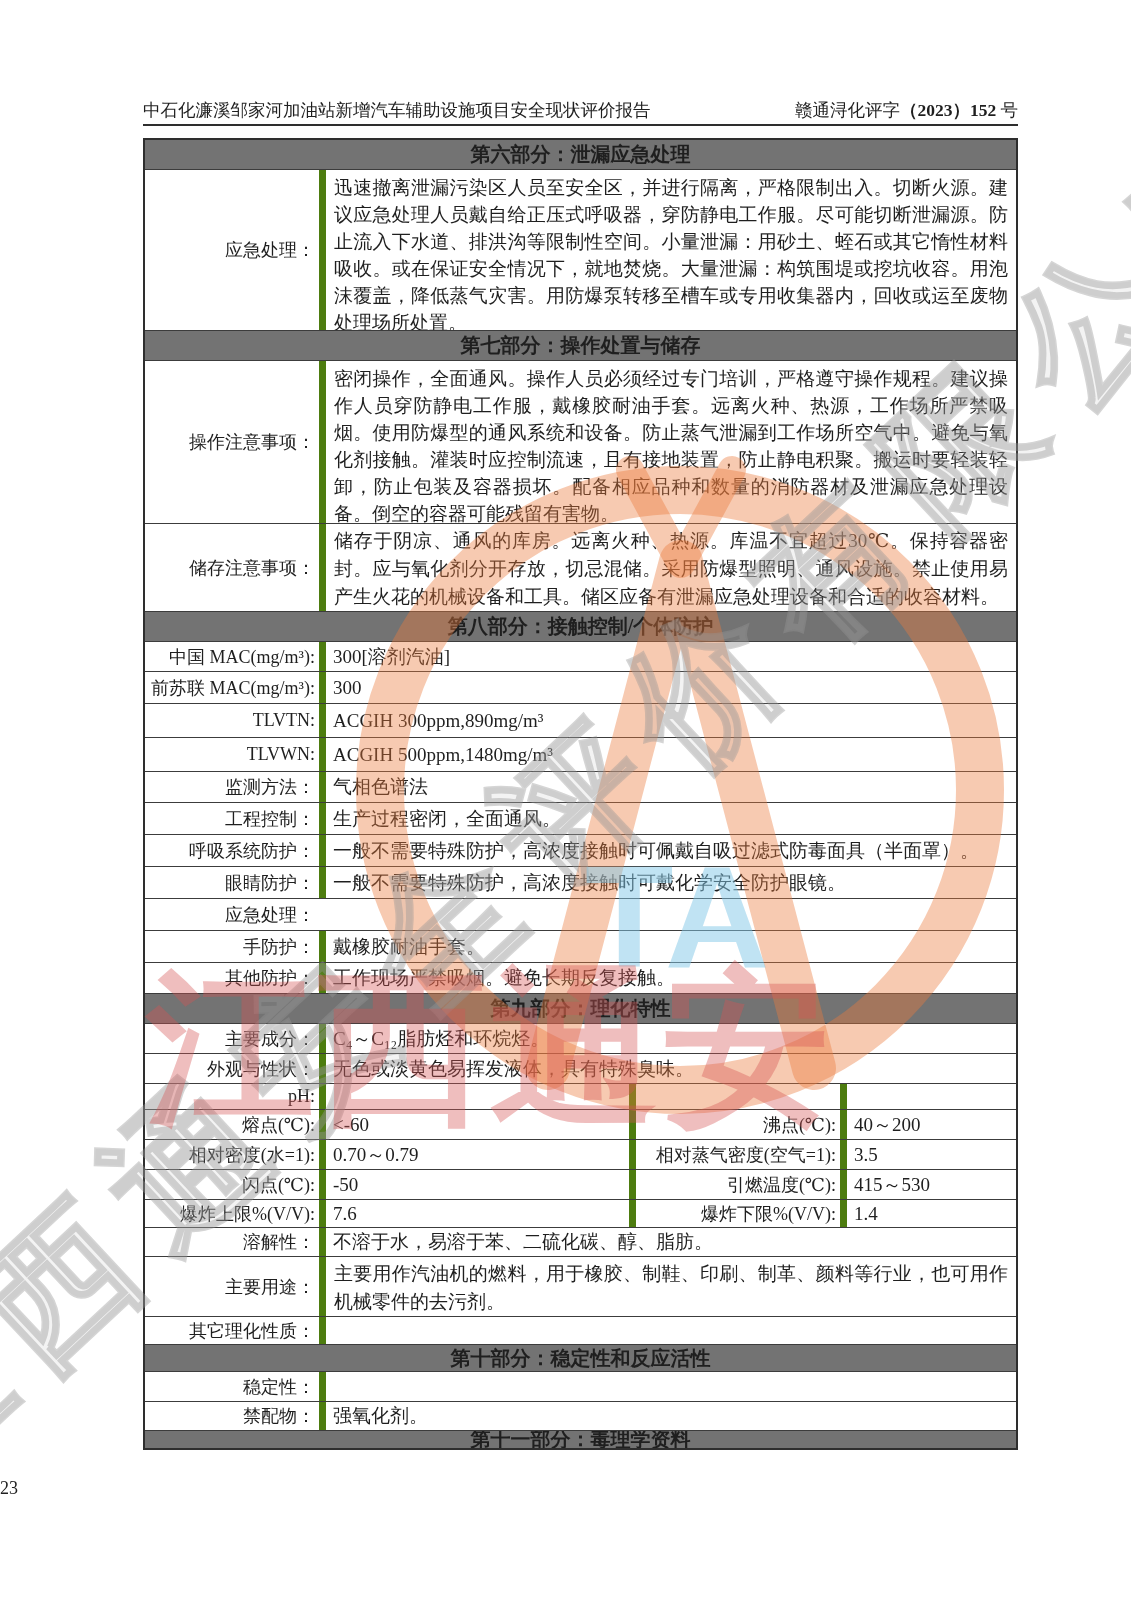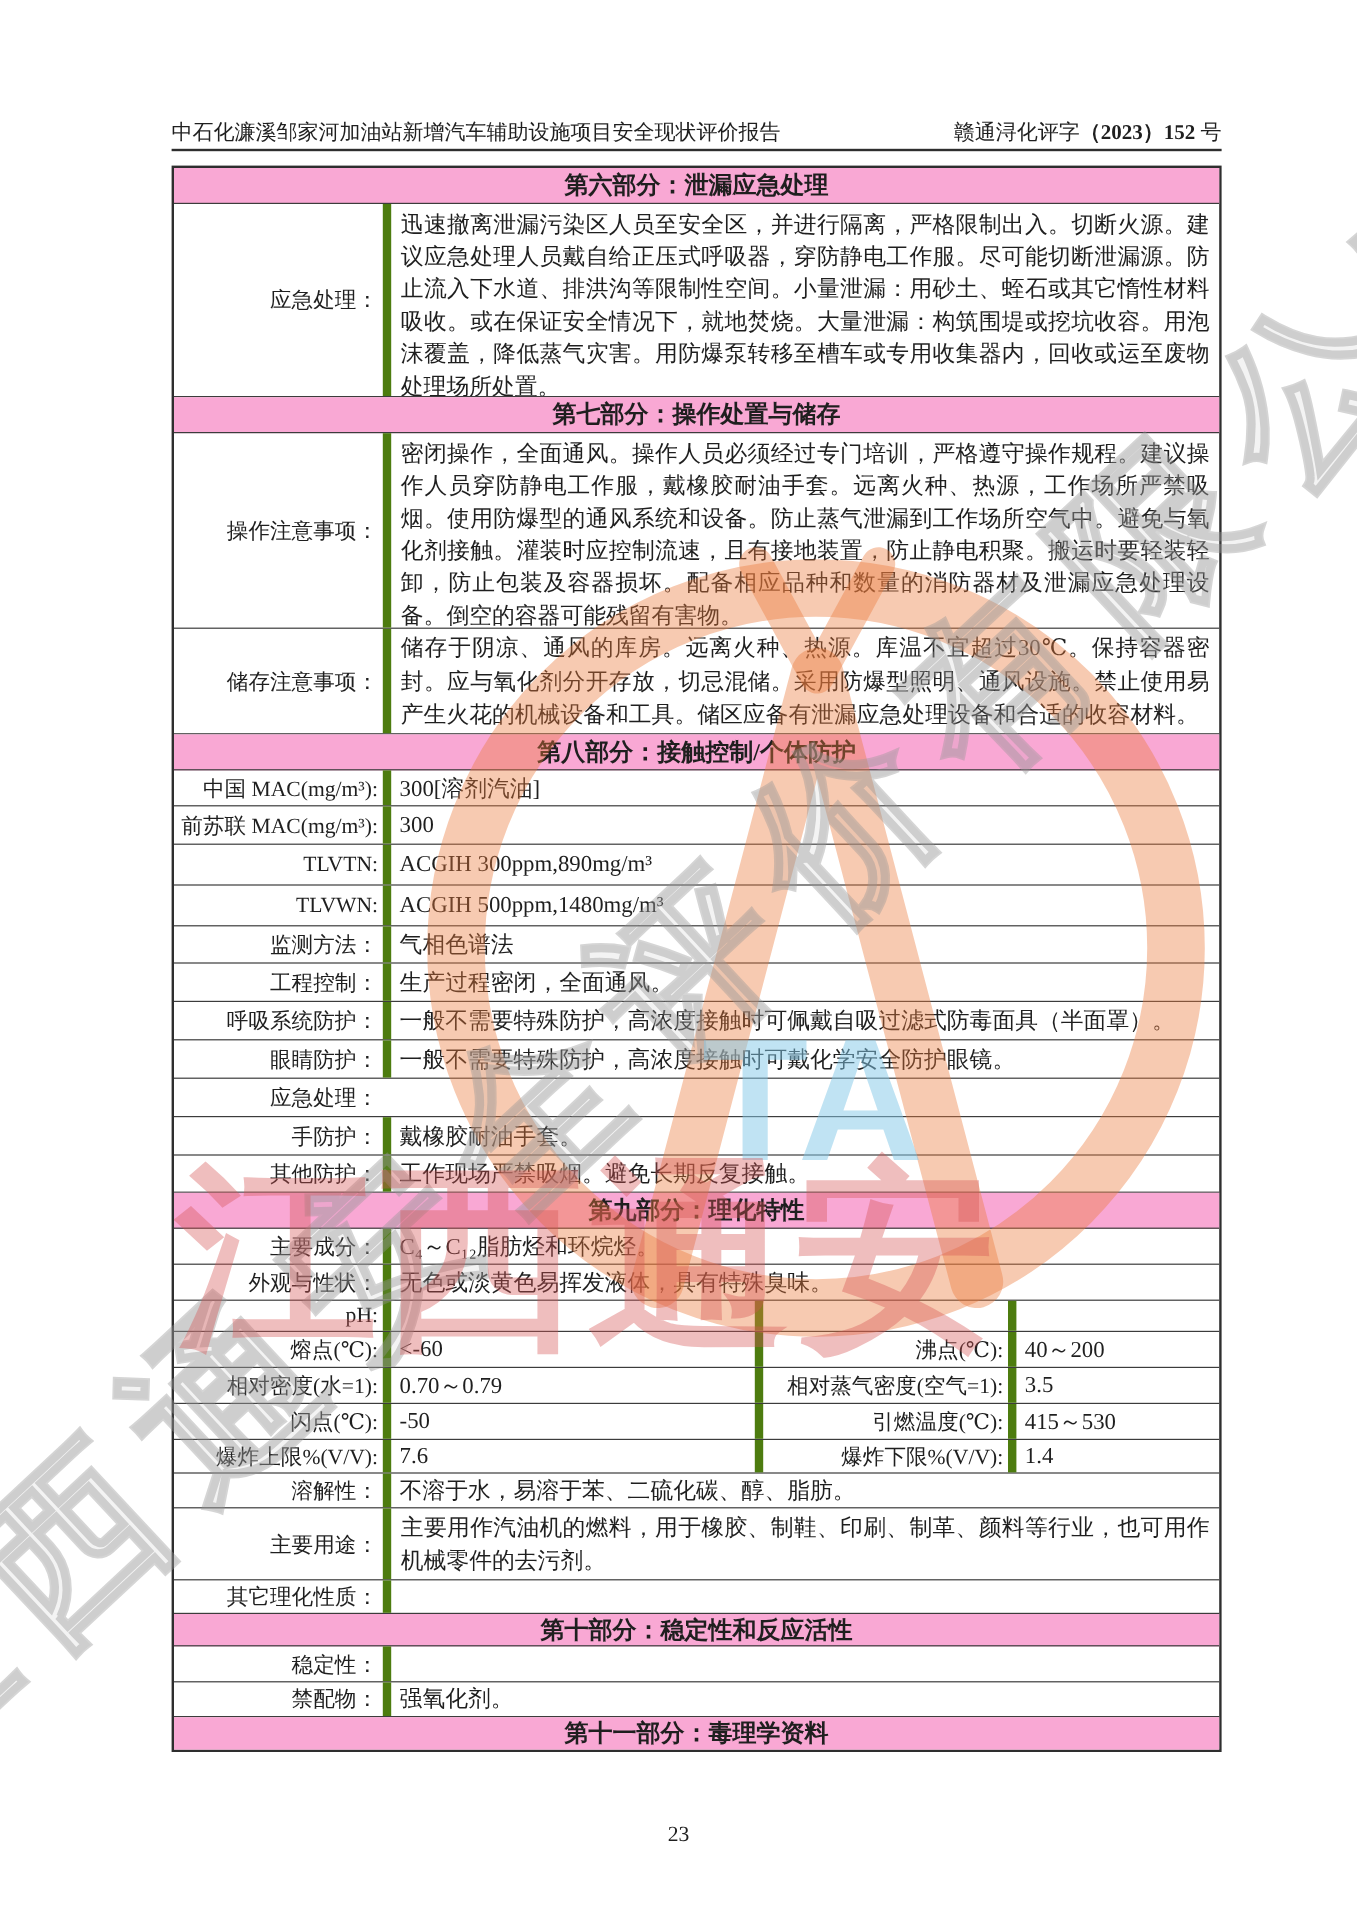--- a/index.html
+++ b/index.html
@@ -16,21 +16,21 @@
        font-size:17.5px;white-space:nowrap;}
   .hdr .right b{font-weight:700;}
   .hdr-rule{position:absolute;top:124px;left:143px;width:875px;height:0;
        border-top:2px solid #2e2e2e;}
 
   
   .tbl{position:absolute;top:138px;left:143px;width:875px;
        border:2px solid #2e2e2e;box-sizing:border-box;background:transparent;}
   .row{display:grid;box-sizing:border-box;border-bottom:1px solid #3c3c3c;}
   .row:last-child{border-bottom:none;}
-  .row.section{grid-template-columns:1fr;background:#f9a8d4;text-align:center;}
+  .row.section{grid-template-columns:1fr;background:#737373;text-align:center;}
   .row.single{grid-template-columns:174px 1fr;}
   .row.pair{grid-template-columns:174px 310px 211px 1fr;}
   .cell{box-sizing:border-box;overflow:hidden;}
   .cell + .cell{border-left:7px solid #4d7c0f;}
   .sec-title{display:flex;align-items:center;justify-content:center;
        font-weight:700;font-size:20px;}
   .lbl{display:flex;align-items:center;justify-content:flex-end;
        font-size:18px;padding:0 4px 0 2px;white-space:nowrap;text-align:right;}
   .val{display:flex;align-items:center;font-size:19px;padding:1px 7px;}
   .val.tall{display:block;text-align:justify;line-height:27px;padding:4px 8px 2px 8px;}
@@ -43,22 +43,22 @@
        font-weight:700;font-size:145px;line-height:1;color:rgba(130,200,232,0.50);letter-spacing:2px;}
   .wm-diag{position:absolute;left:585px;top:800px;transform:translate(-50%,-50%) rotate(-43deg);
        font-family:"Liberation Sans","DejaVu Sans",sans-serif;font-weight:700;font-size:150px;
        letter-spacing:26px;white-space:nowrap;color:rgba(160,160,160,0.12);
        -webkit-text-stroke:3px rgba(150,150,150,0.40);}
   .wm-red{position:absolute;left:146px;top:964px;font-family:Liberation Sans, sans-serif;
        font-weight:700;font-size:168px;line-height:1;letter-spacing:4px;color:rgba(213,85,85,0.38);
        white-space:nowrap;}
 
   
-  .pageno{position:absolute;top:1478px;left:0;width:1131px;text-align:center;
-       font-size:18px;margin-top:40px;}
+  .pageno{position:absolute;top:1478px;left:0;width:1131px;
+       font-size:18px;}
 </style>
 </head>
 <body>
 
 <div id="page">
 
   <div class="hdr">
     <span class="left">中石化濂溪邹家河加油站新增汽车辅助设施项目安全现状评价报告</span>
     <span class="right"><span>赣通浔化评字</span><b>（2023）152</b><span> 号</span></span>
   </div>
@@ -218,21 +218,21 @@
     <div class="row single" style="height:30px">
       <div class="cell lbl">稳定性：</div>
       <div class="cell val"></div>
     </div>
 
     <div class="row single" style="height:29px">
       <div class="cell lbl">禁配物：</div>
       <div class="cell val">强氧化剂。</div>
     </div>
 
-    <div class="row section" style="height:27px">
+    <div class="row section" style="height:17px">
       <div class="cell sec-title">第十一部分：毒理学资料</div>
     </div>
 
   </div>
 
   <div class="wm">
     <svg class="wm-svg" width="1131" height="1600" viewBox="0 0 1131 1600">
       <circle cx="680" cy="790" r="300" fill="none" stroke="rgba(234,122,61,0.40)" stroke-width="48"></circle>
       <path d="M548,1068 L681,562 L814,1068" fill="none" stroke="rgba(234,122,61,0.40)" stroke-width="44" stroke-linecap="round" stroke-linejoin="round"></path>
       <path d="M630,470 L681,564 L732,470" fill="none" stroke="rgba(234,122,61,0.40)" stroke-width="28" stroke-linecap="round" stroke-linejoin="round"></path>

